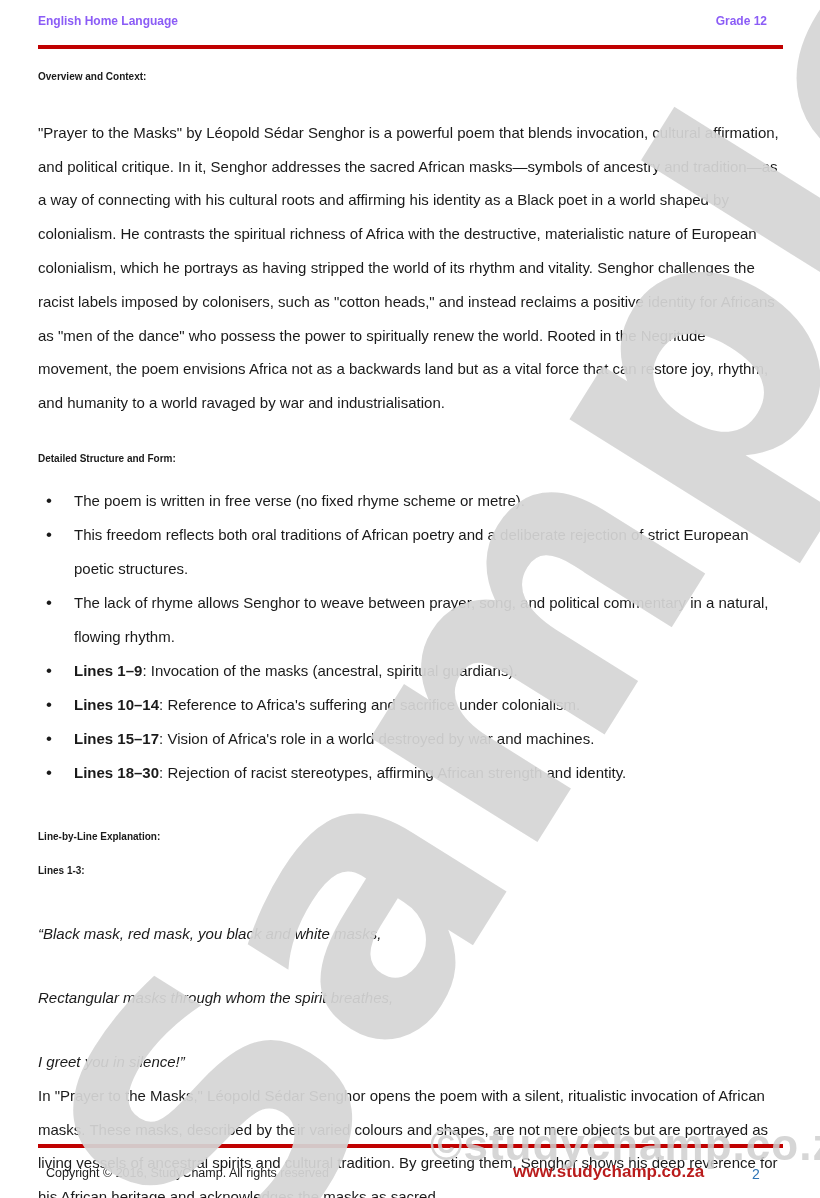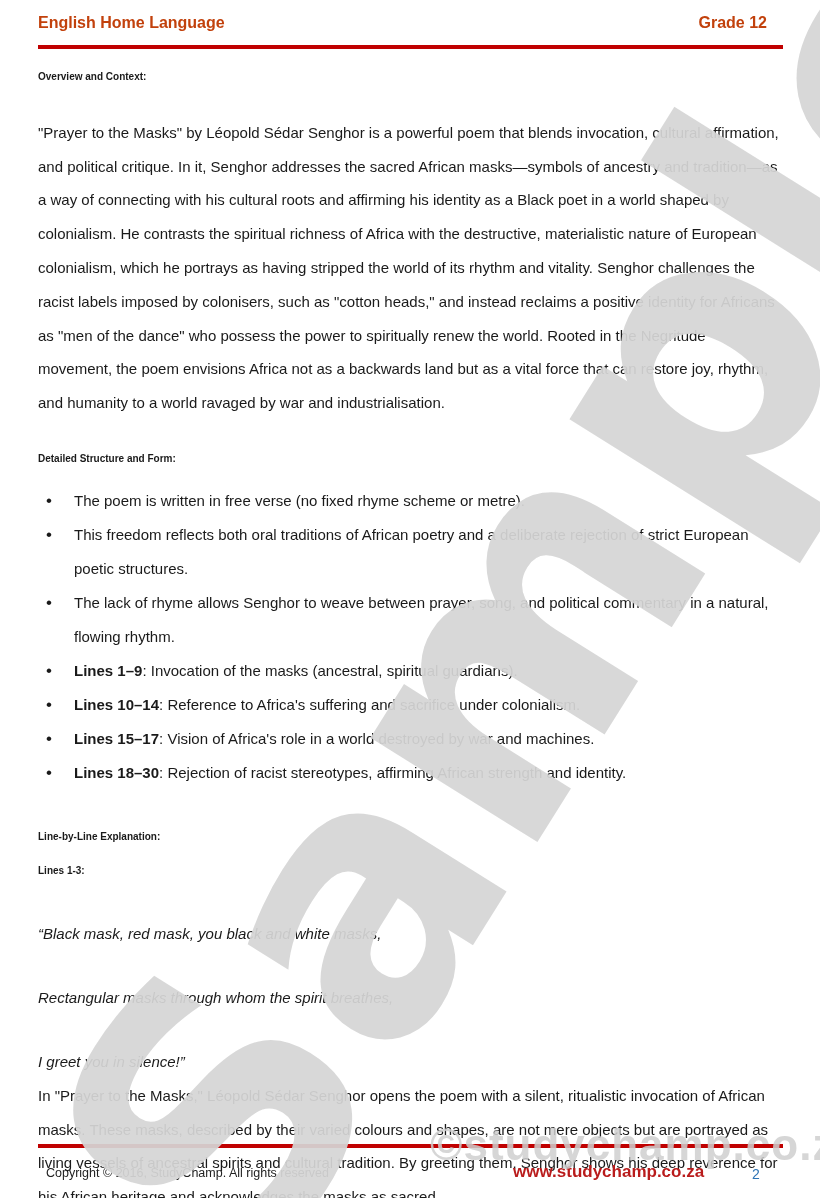--- a/index.html
+++ b/index.html
@@ -1,19 +1,19 @@
 <!DOCTYPE html>
 <html><head>
 <meta charset="utf-8">
 <style>
   html, body { margin:0; padding:0; }
   body { width:820px; height:1198px; background:#ffffff; position:relative; overflow:hidden;
          font-family:"Liberation Sans", "DejaVu Sans", sans-serif; color:#1a1a1a; }
   .page { position:absolute; left:38px; top:0; width:745px; height:1198px; }
-  .hdr { position:absolute; top:14px; left:0; right:0; height:22px; font-weight:bold; font-size:16px; color:#c2410c; }
+  .hdr { position:absolute; top:14px; left:0; right:0; height:22px; font-weight:bold; font-size:12px; color:#8b5cf6; }
   .hdr .left { position:absolute; left:0; top:0; }
   .hdr .right { position:absolute; right:16px; top:0; }
   .rule { position:absolute; left:0; width:745px; height:4px; background:#c00000; }
   .rule.top { top:45px; }
   .rule.bottom { top:1144px; }
   .content { position:absolute; top:60px; left:0; width:745px; font-size:15px; line-height:33.8px; }
   .h { font-weight:bold; font-size:10px; }
   p { margin:0; }
   .gap { height:22px; }
   ul { margin:8px; padding:0; list-style:none; }

